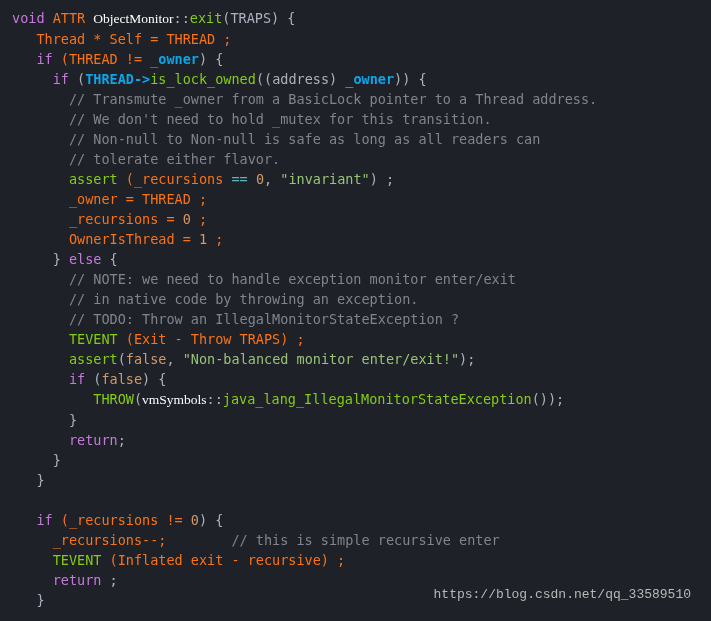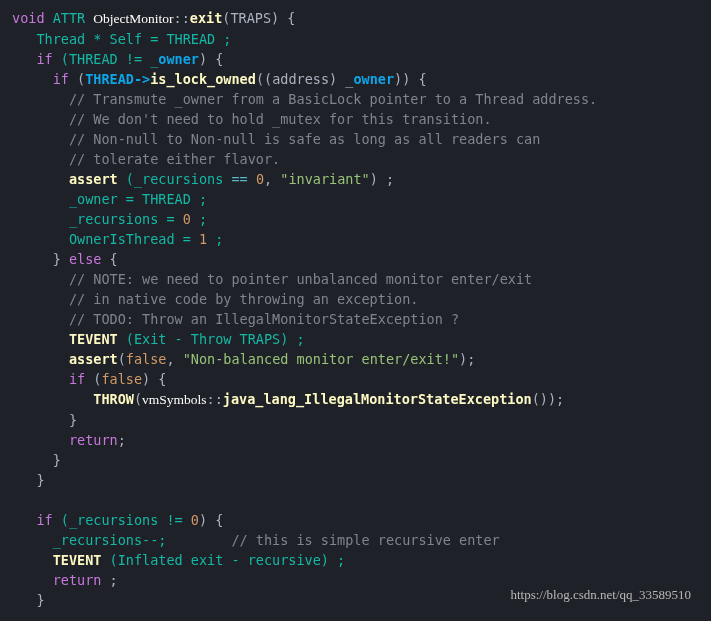--- a/index.html
+++ b/index.html
@@ -15,56 +15,56 @@
     box-sizing: border-box;
     position: relative;
     overflow: hidden;
   }
   pre {
     margin: 0;
     white-space: pre;
   }
   .kw { color: #c678dd; }
   .type { color: #c678dd; }
-  .fn { color: #fef9c3; font-weight: bold; }
+  .fn { color: #84cc16; }
   .cls { color: #ffffff; font-family: Liberation Serif, serif; }
   .id { color: #0ea5e9; font-weight: bold; }
   .str { color: #98c379; }
   .num { color: #d19a66; }
   .cmt { color: #7f848e; }
   .op { color: #56b6c2; }
   .pn { color: #abb2bf; }
-  .plain { color: #14b8a6; }
+  .plain { color: #f97316; }
   .watermark {
     position: absolute;
     bottom: 16px;
     right: 20px;
     color: #b8b8b8;
-    font-family: Liberation Serif, serif;
+    font-family: Liberation Mono, monospace;
     font-size: 13px;
     font-style: normal;
   }
 </style>
 </head>
 <body>
 
 <pre><span class="type">void</span> <span class="plain">ATTR</span> <span class="cls">ObjectMonitor</span><span class="pn">::</span><span class="fn">exit</span><span class="pn">(TRAPS) {</span>
 <span class="plain">   Thread * Self = THREAD ;</span>
    <span class="kw">if</span><span class="plain"> (THREAD != _</span><span class="id">owner</span><span class="pn">) {</span>
      <span class="kw">if</span><span class="pn"> (</span><span class="id">THREAD-&gt;</span><span class="fn">is_lock_owned</span><span class="pn">((address) _</span><span class="id">owner</span><span class="pn">)) {</span>
 <span class="cmt">       // Transmute _owner from a BasicLock pointer to a Thread address.</span>
 <span class="cmt">       // We don't need to hold _mutex for this transition.</span>
 <span class="cmt">       // Non-null to Non-null is safe as long as all readers can</span>
 <span class="cmt">       // tolerate either flavor.</span>
        <span class="fn">assert</span><span class="plain"> (_recursions</span><span class="op"> == </span><span class="num">0</span><span class="pn">, </span><span class="str">"invariant"</span><span class="pn">) ;</span>
 <span class="plain">       _owner = THREAD ;</span>
 <span class="plain">       _recursions = </span><span class="num">0</span><span class="plain"> ;</span>
 <span class="plain">       OwnerIsThread = </span><span class="num">1</span><span class="plain"> ;</span>
 <span class="pn">     } </span><span class="kw">else</span><span class="pn"> {</span>
-<span class="cmt">       // NOTE: we need to pointer unbalanced monitor enter/exit</span>
+<span class="cmt">       // NOTE: we need to handle exception monitor enter/exit</span>
 <span class="cmt">       // in native code by throwing an exception.</span>
 <span class="cmt">       // TODO: Throw an IllegalMonitorStateException ?</span>
        <span class="fn">TEVENT</span><span class="plain"> (Exit - Throw TRAPS) ;</span>
        <span class="fn">assert</span><span class="pn">(</span><span class="num">false</span><span class="pn">, </span><span class="str">"Non-balanced monitor enter/exit!"</span><span class="pn">);</span>
        <span class="kw">if</span><span class="pn"> (</span><span class="num">false</span><span class="pn">) {</span>
           <span class="fn">THROW</span><span class="pn">(</span><span class="cls">vmSymbols</span><span class="pn">::</span><span class="fn">java_lang_IllegalMonitorStateException</span><span class="pn">());</span>
 <span class="pn">       }</span>
        <span class="kw">return</span><span class="pn">;</span>
 <span class="pn">     }</span>
 <span class="pn">   }</span>

